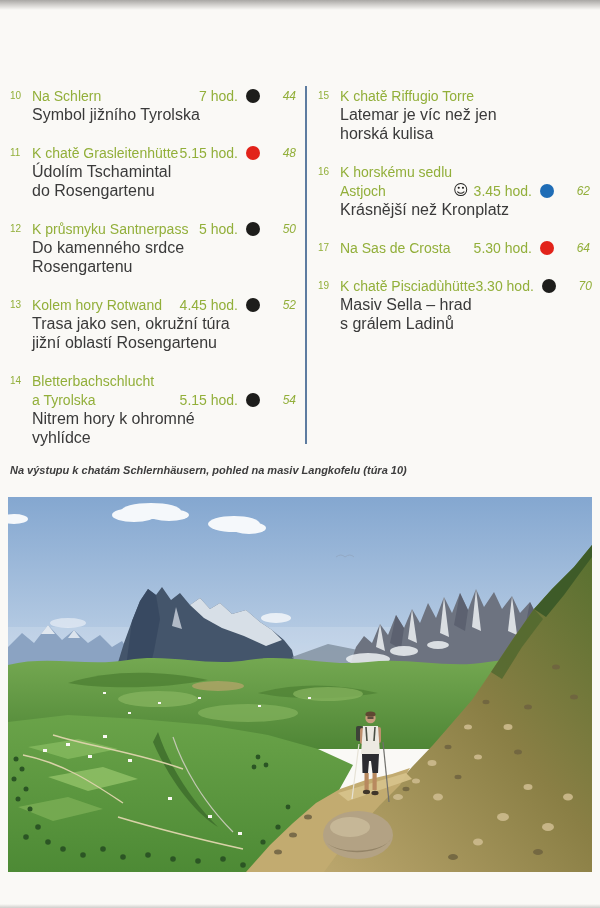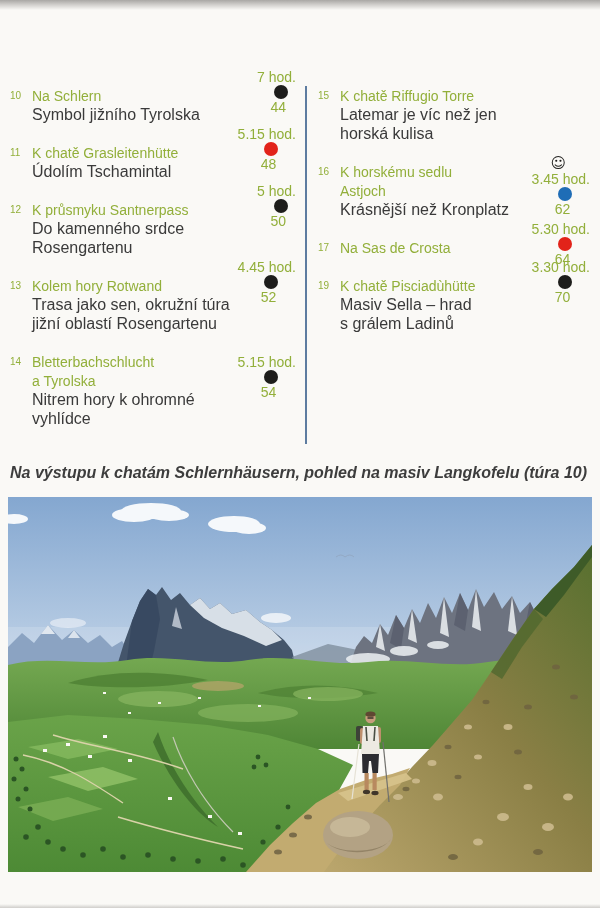--- a/index.html
+++ b/index.html
@@ -23,30 +23,30 @@
   .col-right{left:308px;width:272px;}
   .divider{position:absolute;left:295px;top:0;width:2px;height:358px;
     background:var(--divider-blue,#5d7ca0);}
   .entry{margin-bottom:19px;}
   .entry:last-child{margin-bottom:16px;}
   .row{display:flex;align-items:center;height:19px;white-space:nowrap;}
   .num{width:22px;flex:0 0 22px;color:var(--accent-green,#92af3a);font-size:10px;}
   .indent{width:22px;flex:0 0 22px;}
   .title{color:var(--accent-green,#92af3a);font-size:14px;}
   .desc{color:var(--text-dark,#3a3a3a);font-size:16px;}
-  .meta{margin-left:auto;display:flex;align-items:center;flex-direction:column;}
+  .meta{margin-left:auto;display:flex;align-items:center;}
   .smiley{font-family:"DejaVu Sans",sans-serif;font-size:15px;line-height:1;
     color:#1d1d1b;margin-right:5px;}
   .time{color:var(--accent-green,#92af3a);font-size:14px;}
   .dot{width:14px;height:14px;border-radius:50%;margin-left:8px;flex:0 0 14px;}
-  .page{width:24px;flex:0 0 24px;margin-left:12px;text-align:left;
-    color:var(--accent-green,#92af3a);font-size:14px;}
+  .page{width:24px;flex:0 0 24px;margin-left:12px;text-align:right;
+    color:var(--accent-green,#92af3a);font-size:12px;font-style:italic;}
   .caption{
     position:absolute;left:10px;top:464px;width:578px;
-    font-style:italic;font-weight:bold;font-size:16px;color:#3d3d3d;
+    font-style:italic;font-weight:bold;font-size:11px;color:#3d3d3d;
   }
   .photo{position:absolute;left:8px;top:497px;width:584px;height:375px;}
   .photo svg{display:block;}
 </style>
 </head>
 <body>
 
 <div class="page-root">
   <div class="scan-edge-top"></div>
 
@@ -73,20 +73,24 @@
             <span class="title">K chatě Grasleitenhütte</span>
             <span class="meta">
               <span class="time">5.15 hod.</span>
               <span class="dot" style="background: rgb(226, 35, 26);"></span>
               <span class="page">48</span>
             </span>
           </div>
           <div class="row">
             <span class="indent"></span>
             <span class="desc">Údolím Tschamintal</span>
+          </div>
+          <div class="row">
+            <span class="indent"></span>
+            <span class="desc">do Rosengartenu</span>
           </div>
         </div>
         <div class="entry">
           <div class="row">
             <span class="num">12</span>
             <span class="title">K průsmyku Santnerpass</span>
             <span class="meta">
               <span class="time">5 hod.</span>
               <span class="dot" style="background: rgb(29, 29, 27);"></span>
               <span class="page">50</span>

